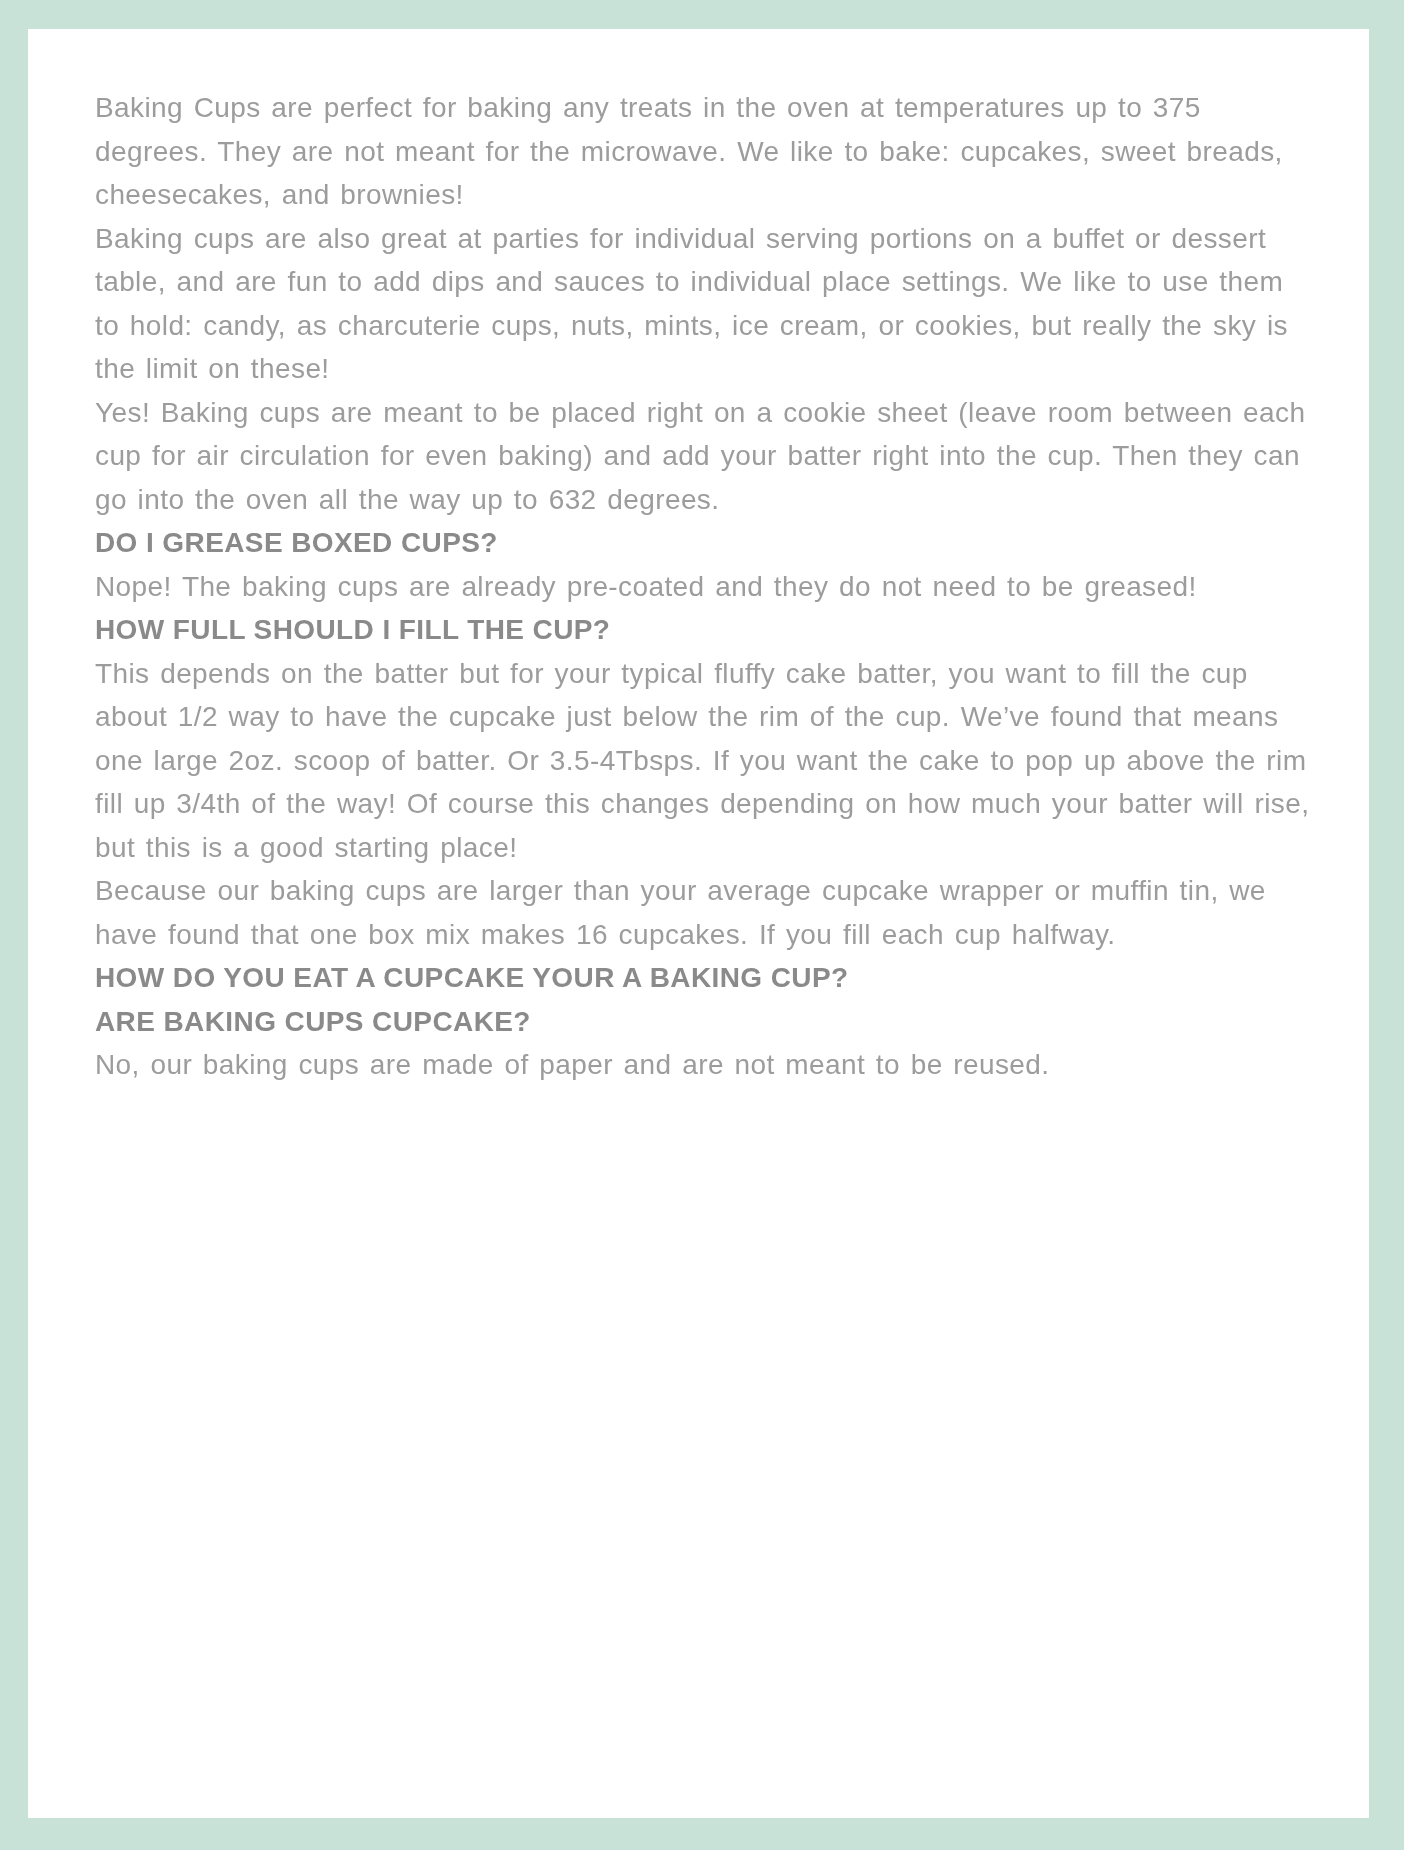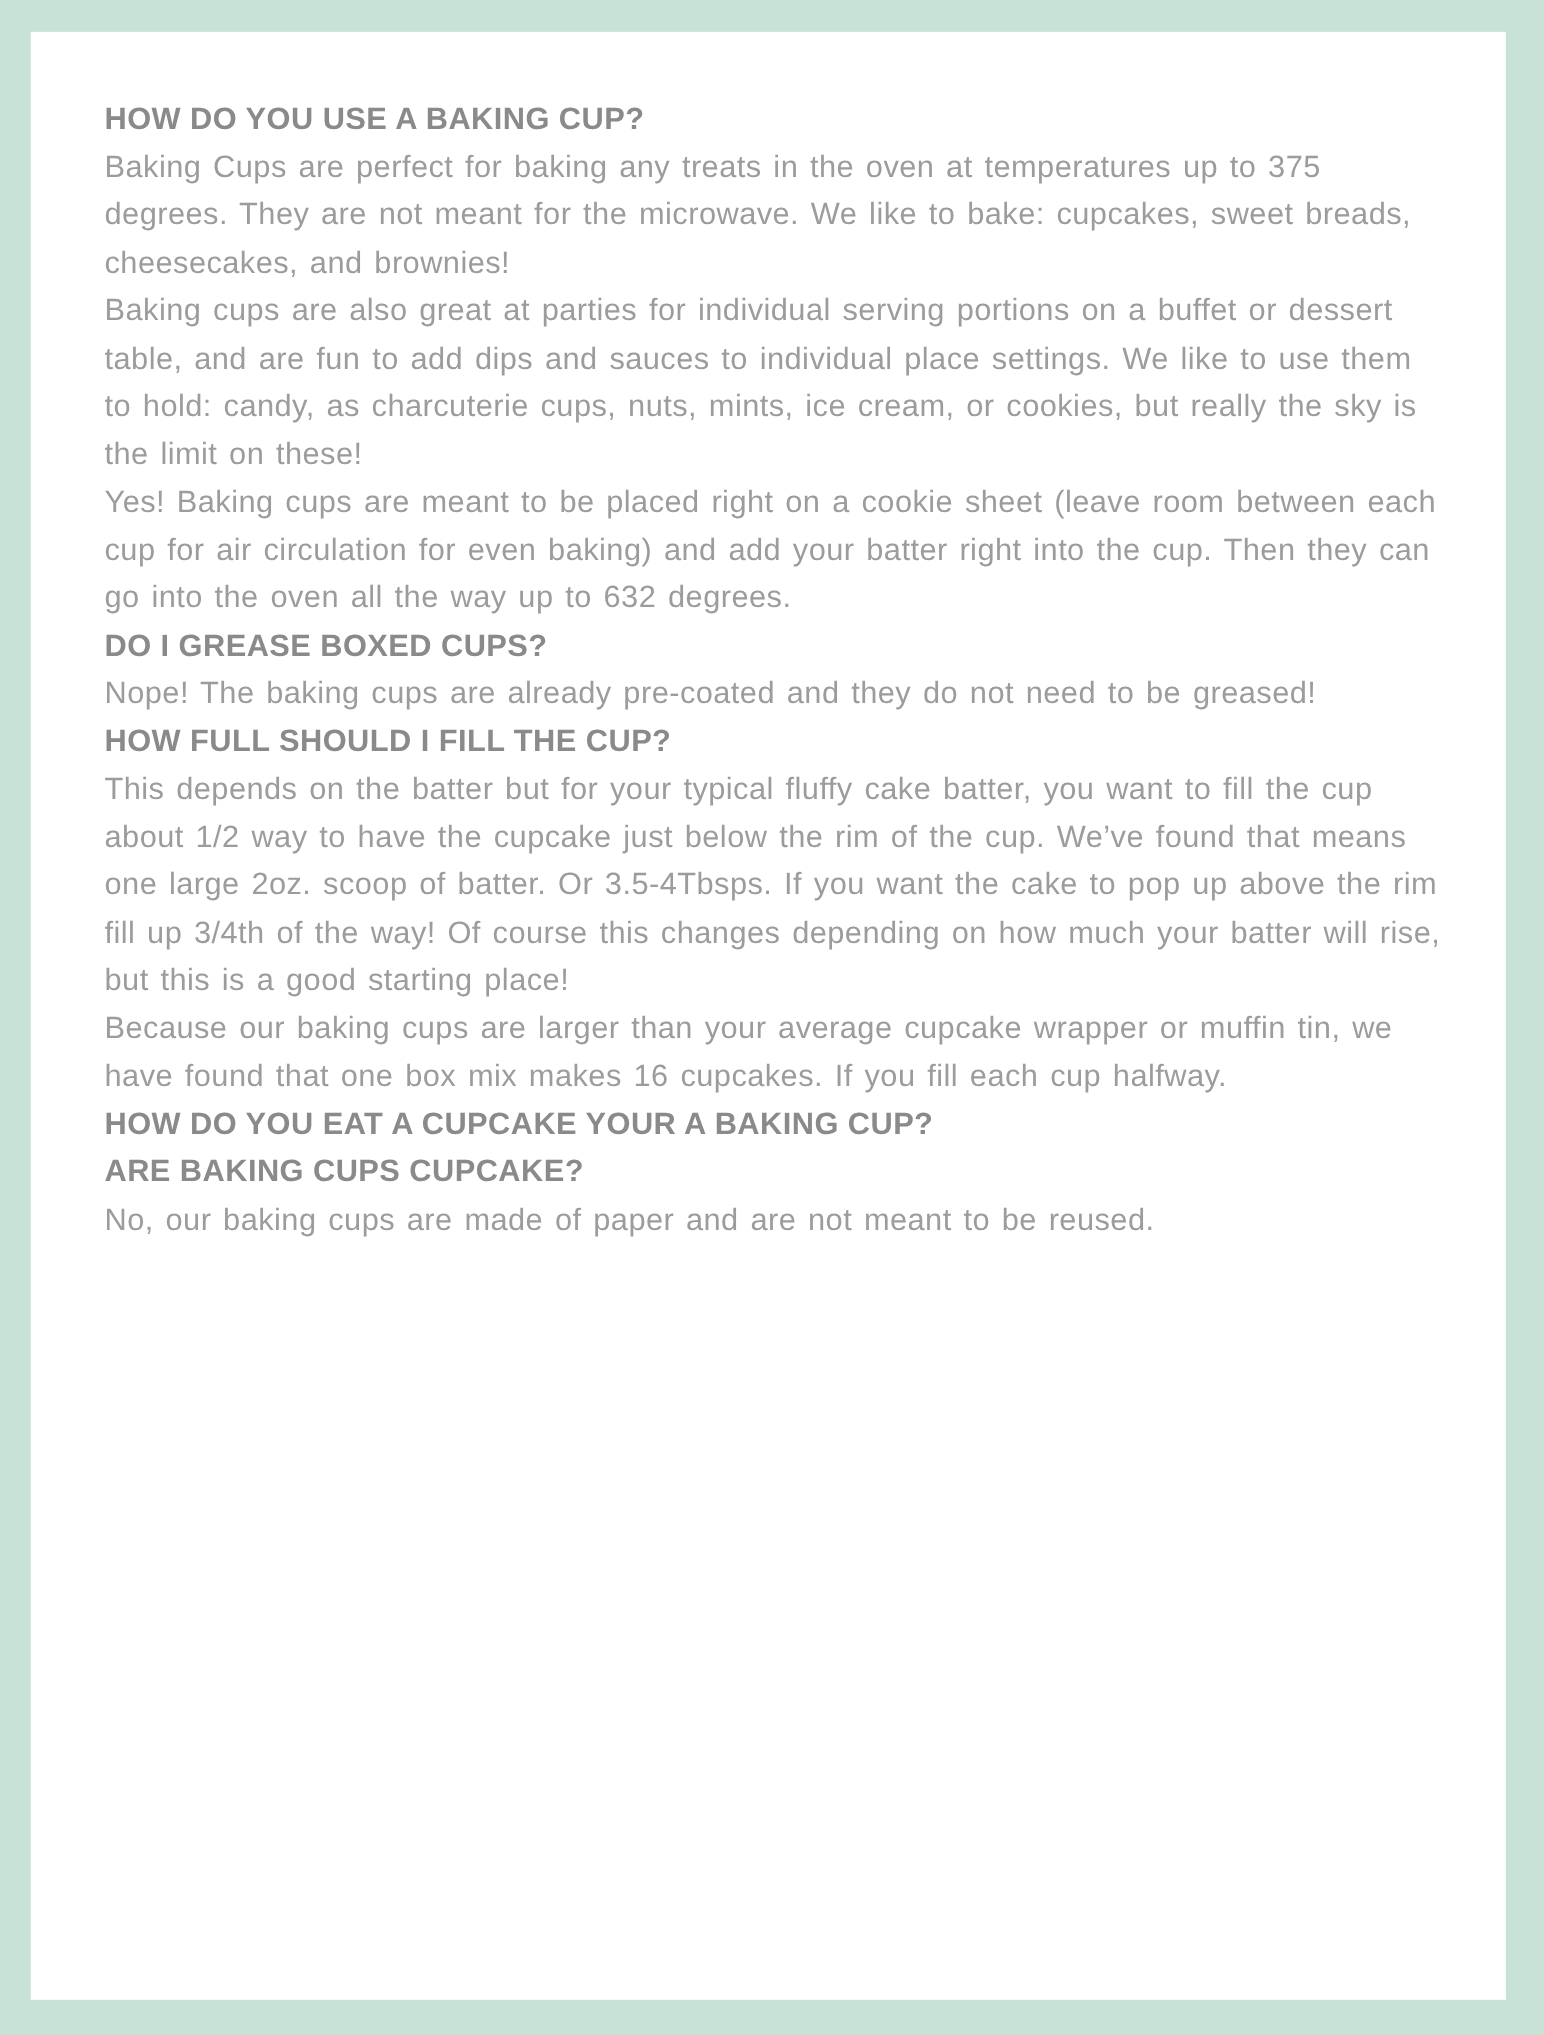--- a/index.html
+++ b/index.html
@@ -45,21 +45,20 @@
     word-spacing: 2.5px;
     color: #9c9c9c;
   }
 </style>
 </head>
 <body>
 
 <div class="page">
   <div class="content">
 
-    <h2>HOW DO YOU USE A BAKING CUP?</h2>
     <p>Baking Cups are perfect for baking any treats in the oven at temperatures up to 375 degrees. They are not meant for the microwave. We like to bake: cupcakes, sweet breads, cheesecakes, and brownies!</p>
     <p>Baking cups are also great at parties for individual serving portions on a buffet or dessert table, and are fun to add dips and sauces to individual place settings. We like to use them to hold: candy, as charcuterie cups, nuts, mints, ice cream, or cookies, but really the sky is the limit on these!</p>
 
     <p>Yes! Baking cups are meant to be placed right on a cookie sheet (leave room between each cup for air circulation for even baking) and add your batter right into the cup. Then they can go into the oven all the way up to 632 degrees.</p>
 
     <h2>DO I GREASE BOXED CUPS?</h2>
     <p>Nope! The baking cups are already pre-coated and they do not need to be greased!</p>
 
     <h2>HOW FULL SHOULD I FILL THE CUP?</h2>
     <p>This depends on the batter but for your typical fluffy cake batter, you want to fill the cup about 1/2 way to have the cupcake just below the rim of the cup. We’ve found that means one large 2oz. scoop of batter. Or 3.5-4Tbsps. If you want the cake to pop up above the rim fill up 3/4th of the way! Of course this changes depending on how much your batter will rise, but this is a good starting place!</p>

